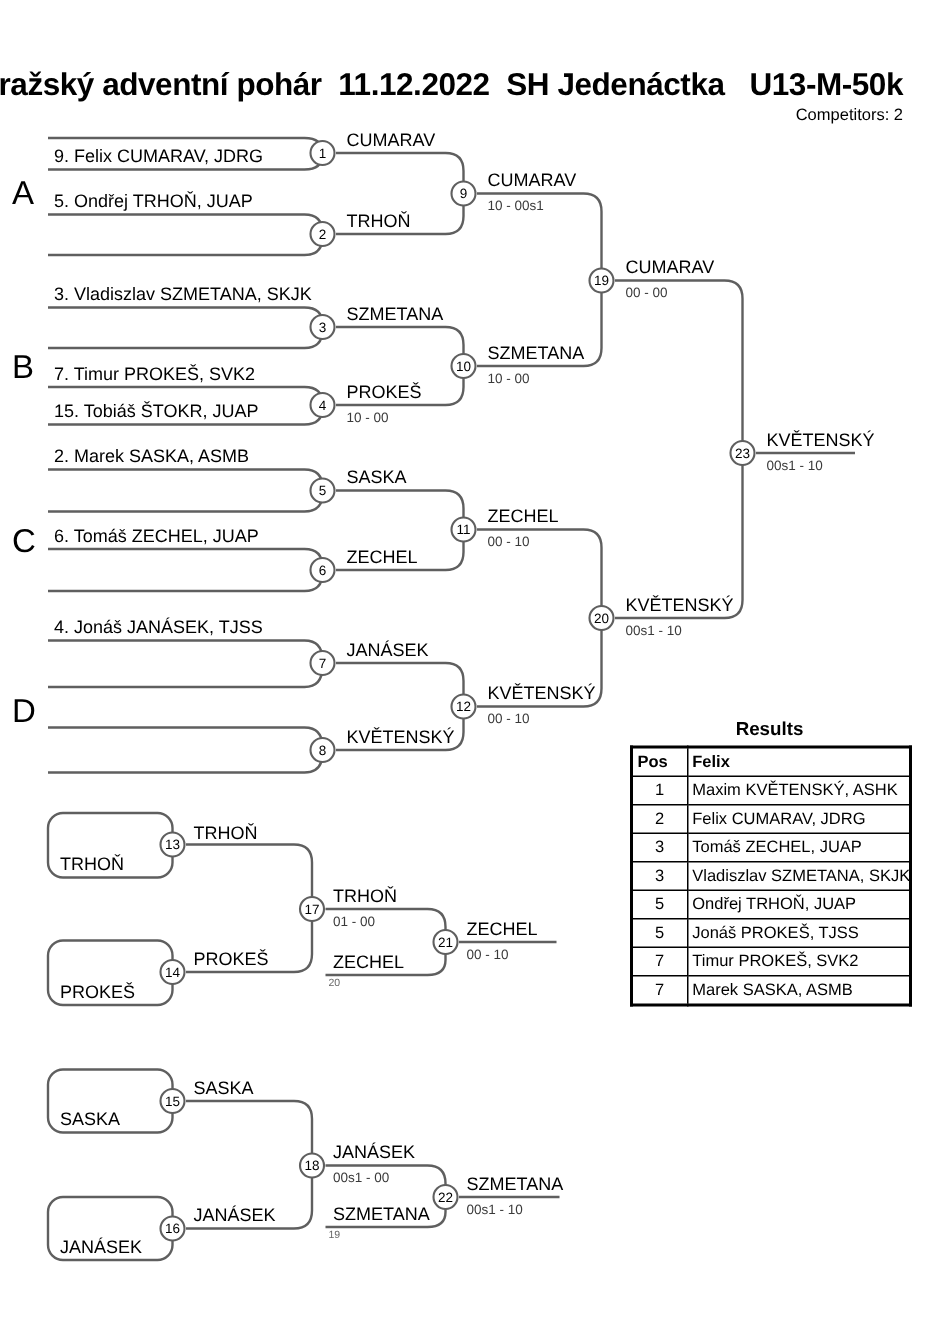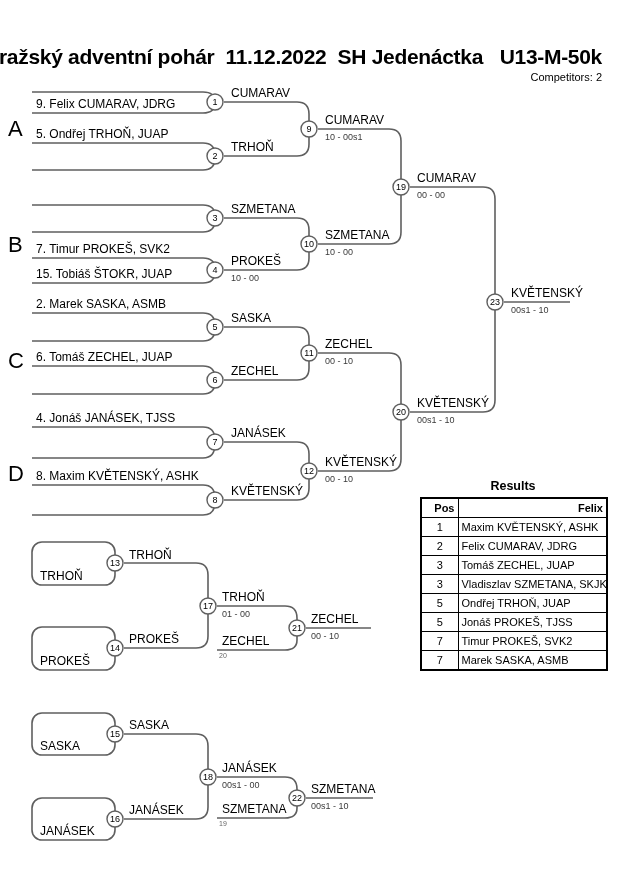--- a/index.html
+++ b/index.html
@@ -12,21 +12,21 @@
   .t{font-size:12px;white-space:nowrap}
   .s{font-size:9px;color:#3a3a3a;white-space:nowrap}
   .n{font-size:9px;width:18px;height:18px;line-height:18px;text-align:center}
   .tiny{font-size:7px;color:#666;white-space:nowrap}
   svg.lines{position:absolute;left:0;top:0}
   .res-title{font-size:12.5px;font-weight:bold;width:186px;text-align:center}
   table.results{position:absolute;left:420px;top:497px;border-collapse:collapse;
                 border:2px solid #000;table-layout:fixed;width:186px}
   table.results th,table.results td{border:1px solid #000;font-size:11px;height:18px;
                 padding:0 3px;overflow:hidden;white-space:nowrap}
-  table.results th{font-weight:bold;text-align:right}
+  table.results th{font-weight:bold;text-align:left}
   td.pos{text-align:center;width:34px}
   td.nm{text-align:left;padding-left:6px}
 </style>
 </head>
 <body>
 
 <div id="sheet">
 
   <svg class="lines" width="630" height="891" viewBox="0 0 630 891">
     <g fill="none" stroke="#5f5f5f" stroke-width="1.6">
@@ -95,26 +95,26 @@
   <span class="abs title" style="left:-1px;top:45px">ražský adventní pohár  11.12.2022  SH Jedenáctka   U13-M-50k</span>
   <span class="abs comp" style="left:470px;top:71px;width:132px">Competitors: 2</span>
 
   <span class="abs g" style="left:8px;top:116px">A</span>
   <span class="abs g" style="left:8px;top:232px">B</span>
   <span class="abs g" style="left:8px;top:348px">C</span>
   <span class="abs g" style="left:8px;top:461px">D</span>
 
   <span class="abs t" style="left:36px;top:97px">9. Felix CUMARAV, JDRG</span>
   <span class="abs t" style="left:36px;top:127px">5. Ondřej TRHOŇ, JUAP</span>
+  <span class="abs t" style="left:36px;top:189px">3. Vladiszlav SZMETANA, SKJK</span>
   <span class="abs t" style="left:36px;top:242px">7. Timur PROKEŠ, SVK2</span>
   <span class="abs t" style="left:36px;top:267px">15. Tobiáš ŠTOKR, JUAP</span>
   <span class="abs t" style="left:36px;top:297px">2. Marek SASKA, ASMB</span>
   <span class="abs t" style="left:36px;top:350px">6. Tomáš ZECHEL, JUAP</span>
   <span class="abs t" style="left:36px;top:411px">4. Jonáš JANÁSEK, TJSS</span>
-  <span class="abs t" style="left:36px;top:469px">8. Maxim KVĚTENSKÝ, ASHK</span>
 
   <span class="abs t" style="left:231px;top:86px">CUMARAV</span>
   <span class="abs t" style="left:231px;top:140px">TRHOŇ</span>
   <span class="abs t" style="left:231px;top:202px">SZMETANA</span>
   <span class="abs t" style="left:231px;top:254px">PROKEŠ</span>
   <span class="abs s" style="left:231px;top:273px">10 - 00</span>
   <span class="abs t" style="left:231px;top:311px">SASKA</span>
   <span class="abs t" style="left:231px;top:364px">ZECHEL</span>
   <span class="abs t" style="left:231px;top:426px">JANÁSEK</span>
   <span class="abs t" style="left:231px;top:484px">KVĚTENSKÝ</span>

